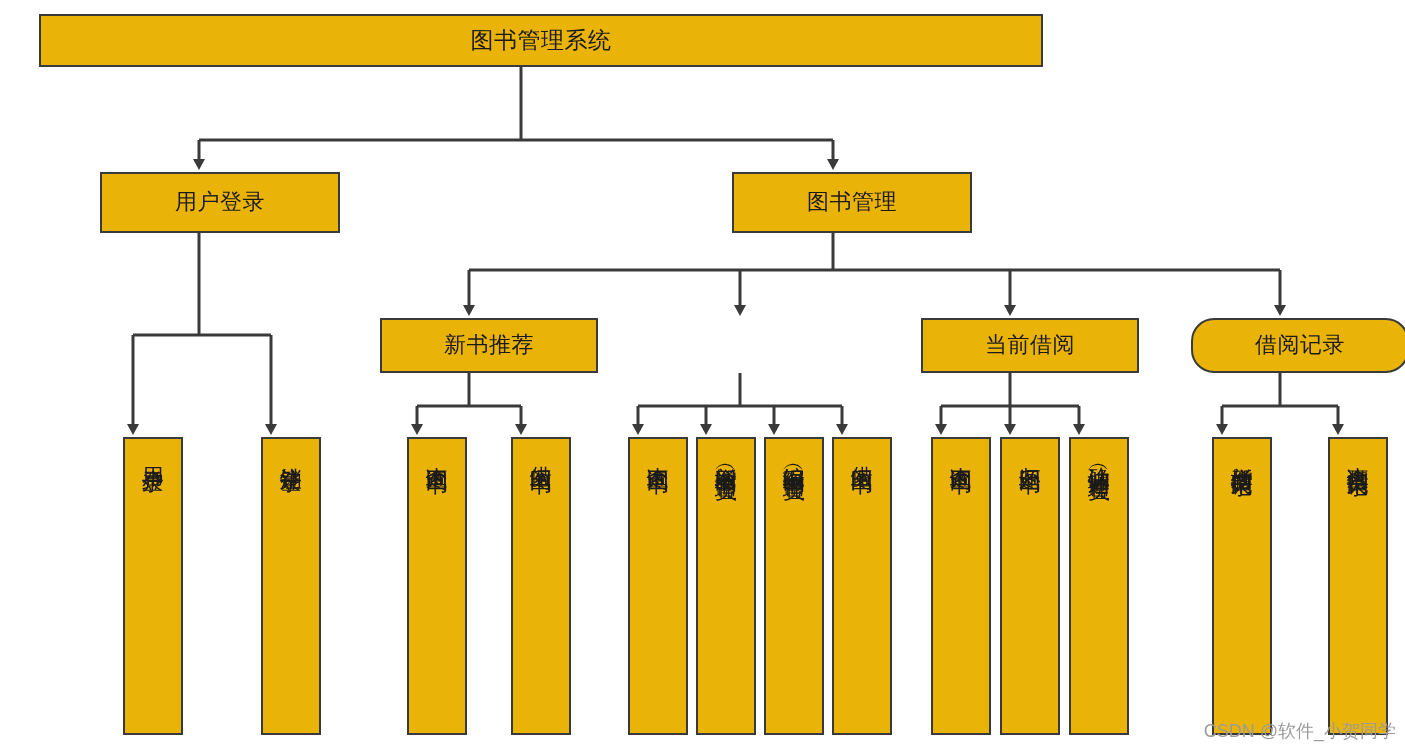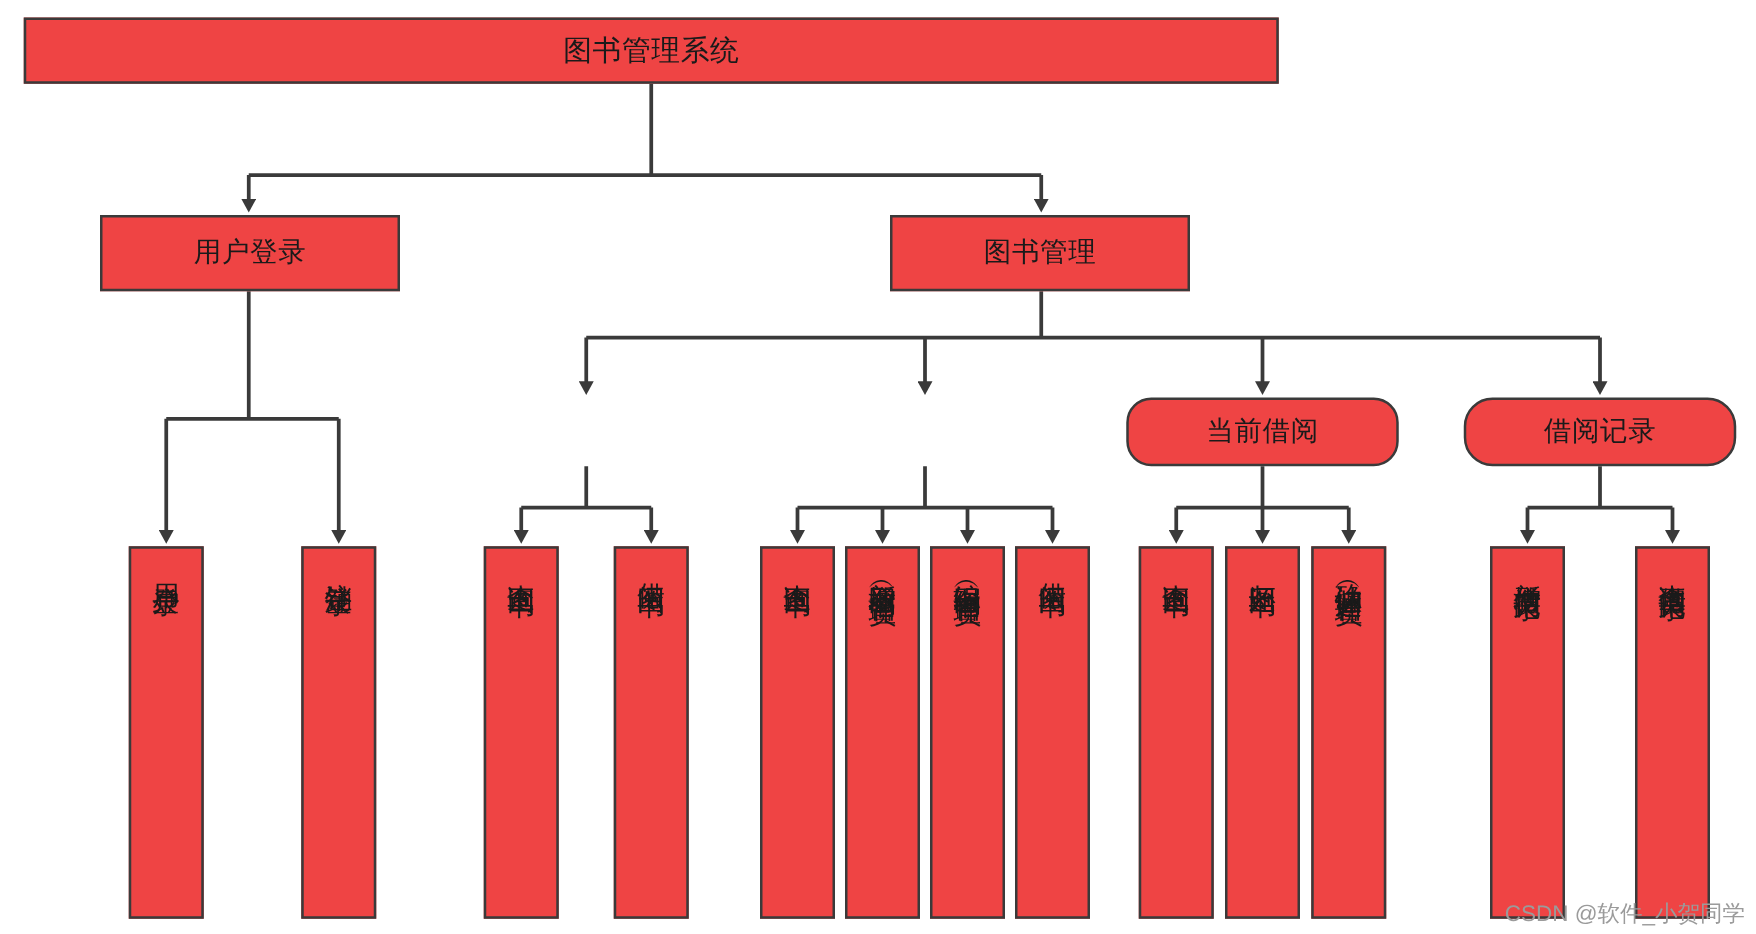--- a/index.html
+++ b/index.html
@@ -23,26 +23,27 @@
     position: absolute;
     left: 0;
     top: 0;
     width: 1405px;
     height: 747px;
     pointer-events: none;
   }
   .node {
     position: absolute;
     box-sizing: border-box;
-    background: #ef4444;
+    background: #eab308;
     border: 2px solid #3a3a3a;
     display: flex;
     align-items: center;
     justify-content: center;
     z-index: 2;
+    margin-left: 20px;
   }
   .node .label {
     font-size: 22px;
     line-height: 1.1;
     color: #1a1a1a;
     letter-spacing: 0.5px;
     white-space: nowrap;
   }
   .node.root .label { font-size: 23px; }
   .node.leaf {
@@ -131,21 +132,24 @@
     <span class="label">图书管理系统</span>
   </div>
 
   <div class="node" style="left:80px; top:172px; width:240px; height:61px;">
     <span class="label">用户登录</span>
   </div>
   <div class="node" style="left:712px; top:172px; width:240px; height:61px;">
     <span class="label">图书管理</span>
   </div>
 
-  <div class="node" style="left:901px; top:318px; width:218px; height:55px;border-radius:20px;">
+  <div class="node" style="left:360px; top:318px; width:218px; height:55px;">
+    <span class="label">新书推荐</span>
+  </div>
+  <div class="node" style="left:901px; top:318px; width:218px; height:55px;">
     <span class="label">当前借阅</span>
   </div>
   <div class="node" style="left:1171px; top:318px; width:218px; height:55px;border-radius:23px;">
     <span class="label">借阅记录</span>
   </div>
 
   <div class="node leaf" style="left:103px; top:437px; width:60px; height:298px;">
     <span class="label">用户登录</span>
   </div>
   <div class="node leaf" style="left:241px; top:437px; width:60px; height:298px;">

